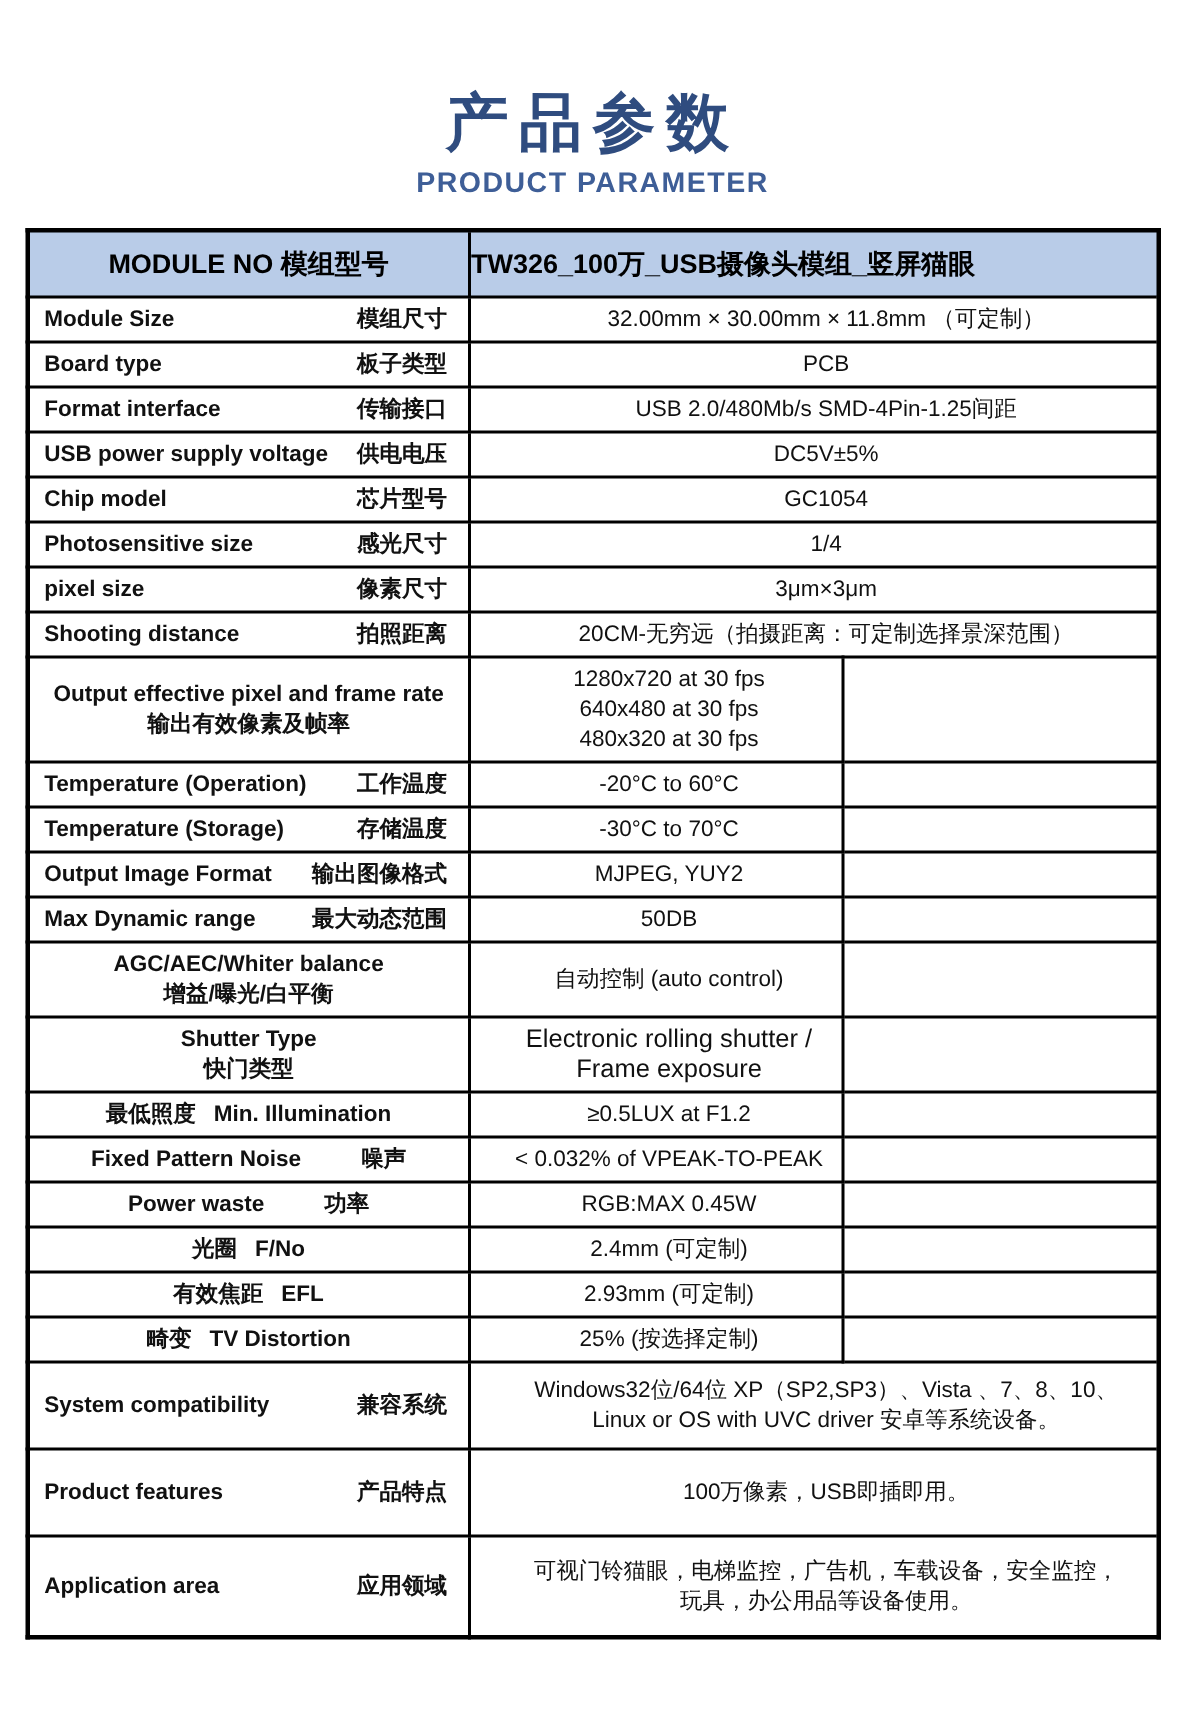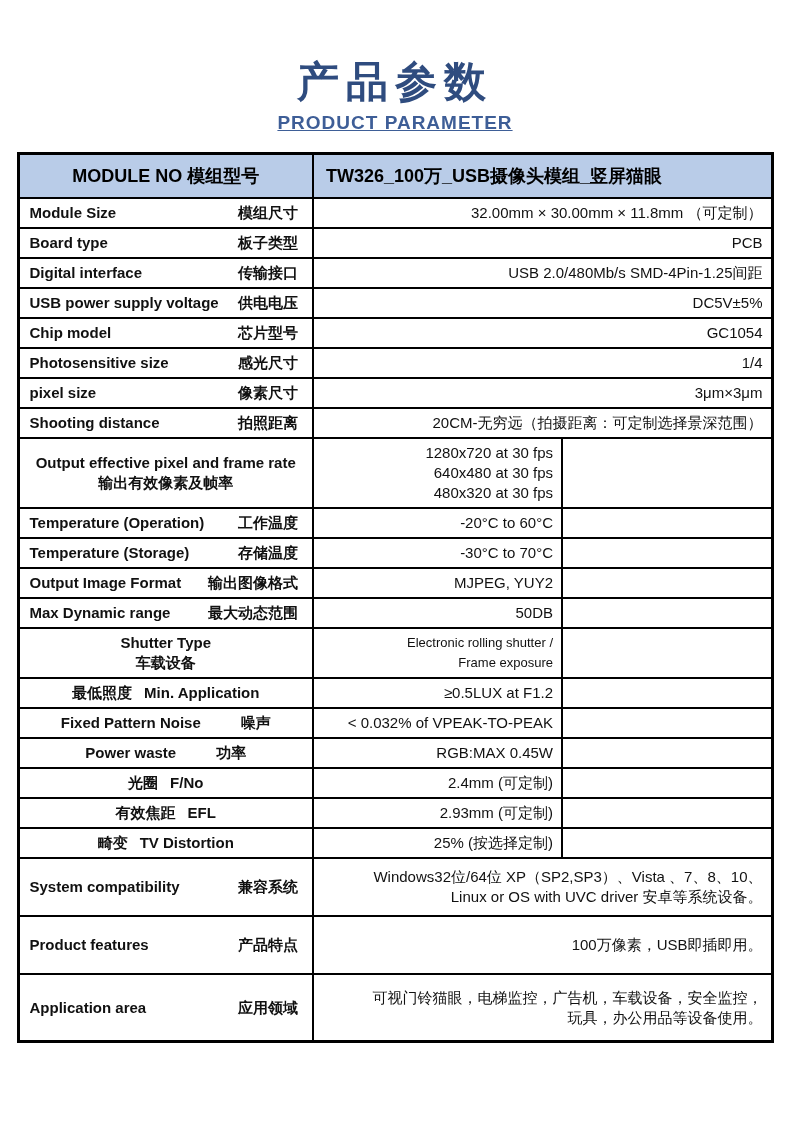--- a/index.html
+++ b/index.html
@@ -19,51 +19,50 @@
   .page-title{
     color:var(--title-color);
     font-size:42px;font-weight:bold;letter-spacing:7px;
     line-height:1.15;
     margin-top:36px;
   }
   .page-subtitle{
     color:var(--subtitle-color);
     font-size:19px;font-weight:600;letter-spacing:1px;
     margin-top:6px;
-    text-decoration:underline;
   }
   table.spec{
     width:754px;margin:18px auto 0 auto;
     border-collapse:collapse;table-layout:fixed;
   }
   table.spec col.c1{width:295px;}
   table.spec col.c2{width:249px;}
   table.spec col.c3{width:210px;}
   table.spec th,table.spec td{
     border:2px solid var(--border-color);
     vertical-align:middle;
   }
   table.spec{border:3px solid var(--border-color);}
   thead th{
     background:var(--header-bg);
     height:44px;font-size:18px;font-weight:bold;color:#000;
   }
   thead th.h1{text-align:center;}
-  thead th.h2{text-align:left;padding-left:12px;}
+  thead th.h2{text-align:left;}
   tbody td{height:30px;font-size:15px;line-height:19px;}
   td.label{font-weight:bold;padding:4px 10px;}
   td.label.between{ }
   td.label .pair{display:flex;width:100%;}
   td.label.between .pair{justify-content:space-between;padding-right:4px;}
   td.label.center .pair{justify-content:center;gap:12px;}
   td.label.center-gap .pair{justify-content:center;gap:40px;}
   td.label.stack{text-align:center;}
   td.label.stack div{line-height:20px;}
-  td.value{text-align:right;padding:4px 8px 4px 25px;}
-  td.value.small{font-size:13px;line-height:17px;}
+  td.value{text-align:center;padding:4px 8px 4px 25px;}
+  td.value.small{font-size:17px;line-height:17px;}
   td.value div{line-height:20px;}
   td.empty{background:#fff;}
   tr.rh-lg td{height:58px;}
   tr.rh-xl td{height:68px;}
 </style>
 </head>
 <body>
 
 <header class="page-header">
   <div class="page-title">产品参数</div>
@@ -97,21 +96,21 @@
           <span class="pair">
             <span>Board type</span>
             <span>板子类型</span>
           </span>
         </td>
         <td class="value" colspan="2">PCB</td>
       </tr>
       <tr>
         <td class="label between">
           <span class="pair">
-            <span>Digital interface</span>
+            <span>Format interface</span>
             <span>传输接口</span>
           </span>
         </td>
         <td class="value" colspan="2">USB 2.0/480Mb/s SMD-4Pin-1.25间距</td>
       </tr>
       <tr>
         <td class="label between">
           <span class="pair">
             <span>USB power supply voltage</span>
             <span>供电电压</span>
@@ -202,34 +201,42 @@
           <span class="pair">
             <span>Max Dynamic range</span>
             <span>最大动态范围</span>
           </span>
         </td>
         <td class="value">50DB</td>
         <td class="empty"></td>
       </tr>
       <tr>
         <td class="label stack">
+          <div>AGC/AEC/Whiter balance</div>
+          <div>增益/曝光/白平衡</div>
+        </td>
+        <td class="value">自动控制 (auto control)</td>
+        <td class="empty"></td>
+      </tr>
+      <tr>
+        <td class="label stack">
           <div>Shutter Type</div>
-          <div>车载设备</div>
+          <div>快门类型</div>
         </td>
         <td class="value small">
           <div>Electronic rolling shutter /</div>
           <div>Frame exposure</div>
         </td>
         <td class="empty"></td>
       </tr>
       <tr>
         <td class="label center">
           <span class="pair">
             <span>最低照度</span>
-            <span>Min. Application</span>
+            <span>Min. Illumination</span>
           </span>
         </td>
         <td class="value">≥0.5LUX at F1.2</td>
         <td class="empty"></td>
       </tr>
       <tr>
         <td class="label center-gap">
           <span class="pair">
             <span>Fixed Pattern Noise</span>
             <span>噪声</span>

